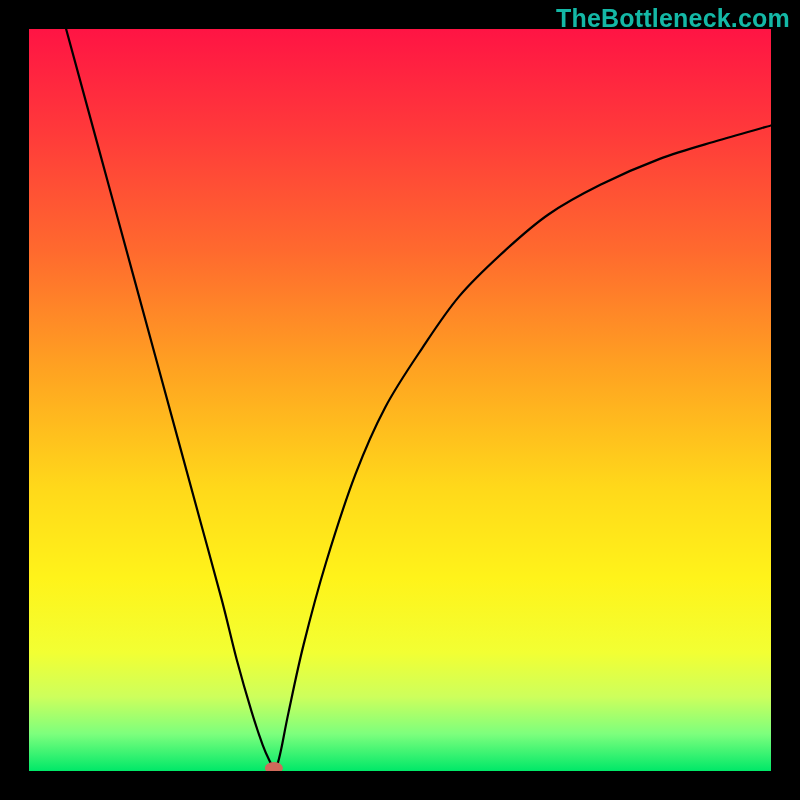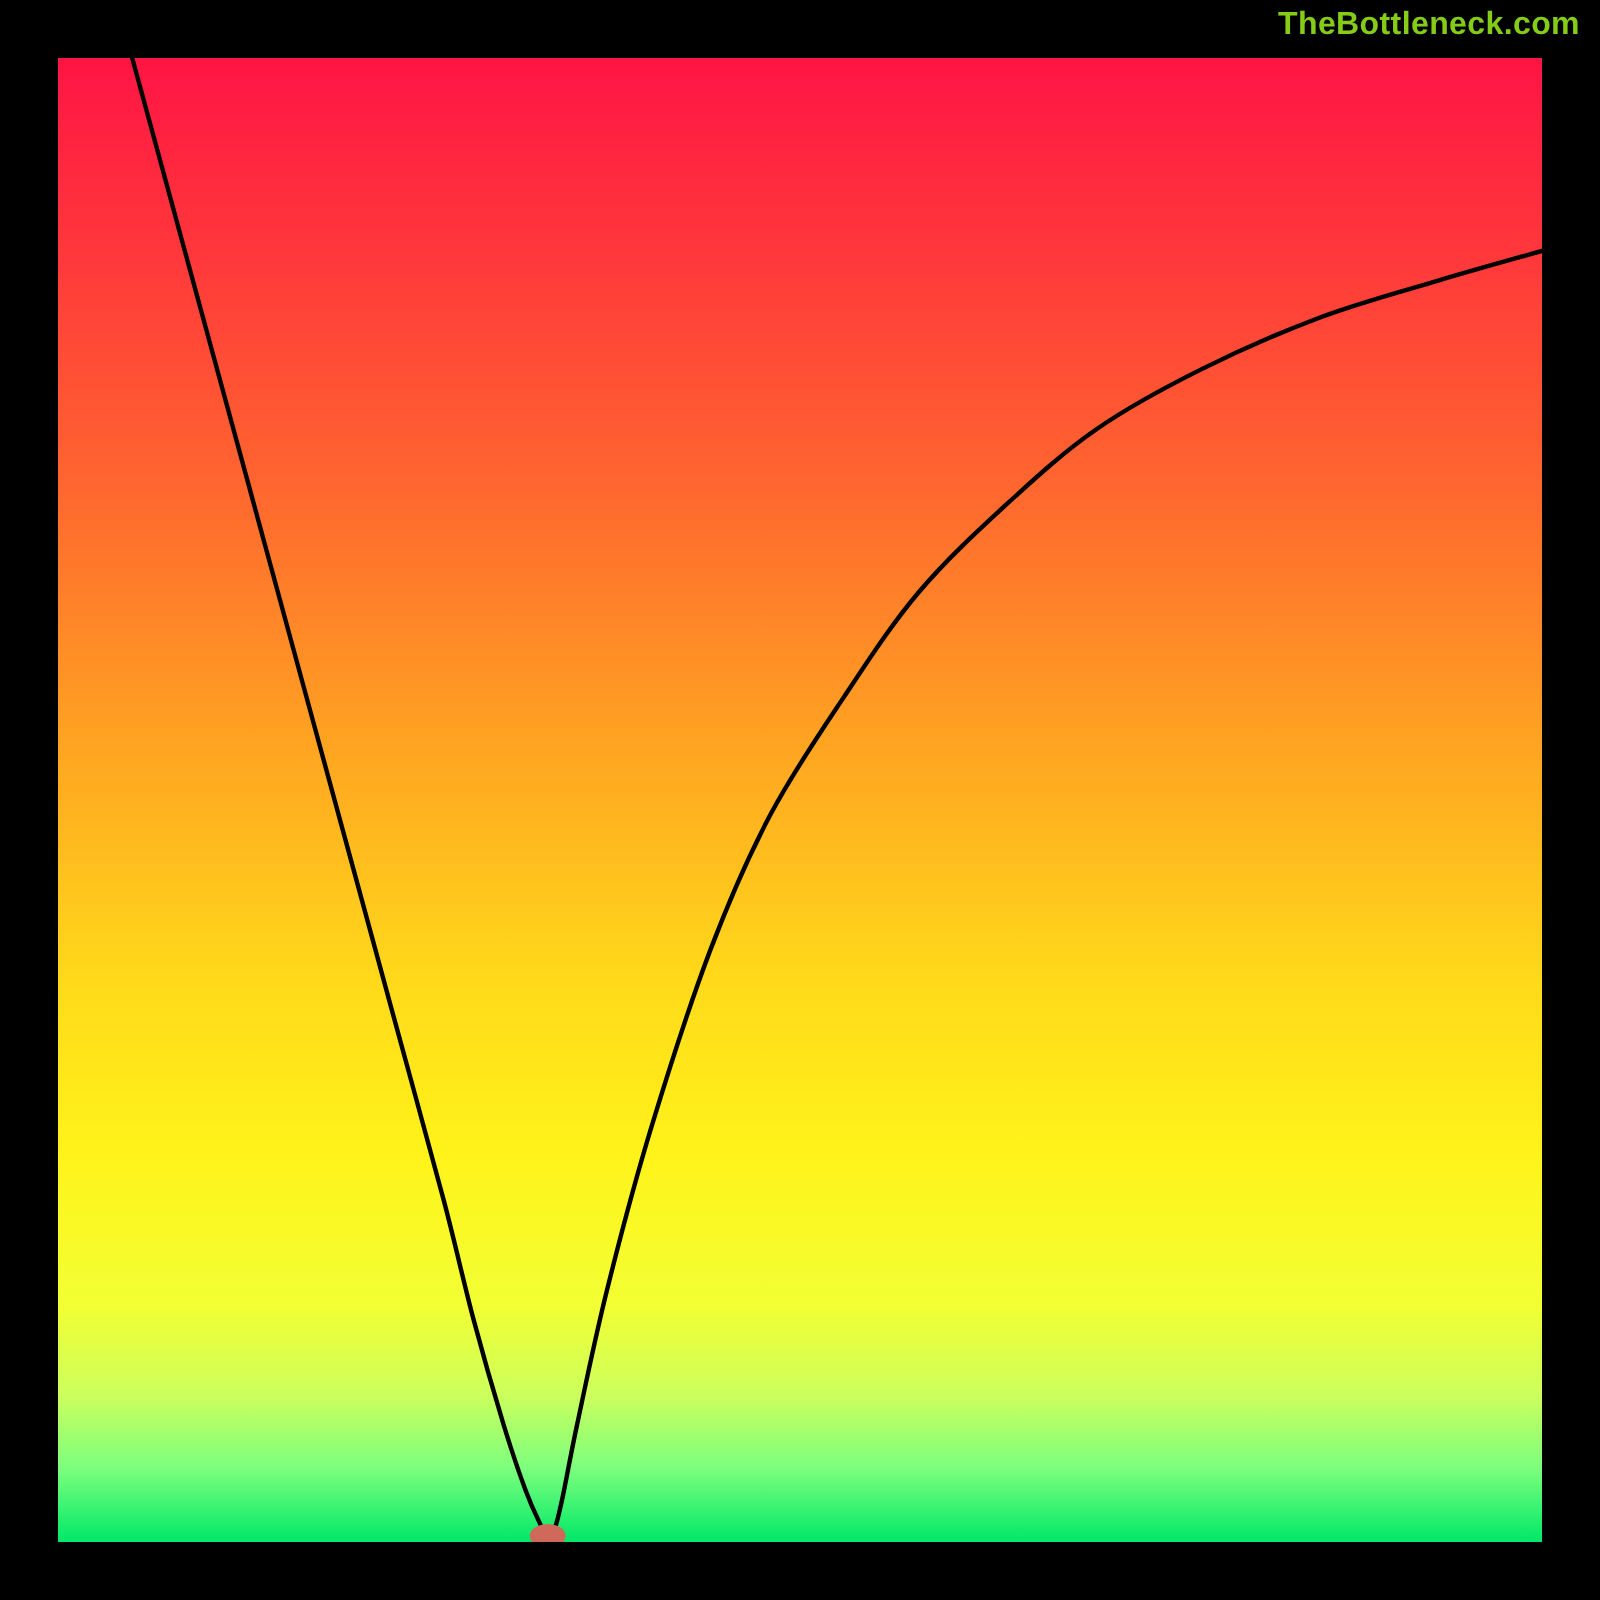--- a/index.html
+++ b/index.html
@@ -21,22 +21,22 @@
     position: absolute;
     left: 29px;
     top: 29px;
     width: 742px;
     height: 742px;
   }
   .watermark {
     position: absolute;
     top: 4px;
     right: 10px;
-    color: #84cc16;
-    font-size: 16px;
+    color: #14b8a6;
+    font-size: 25px;
     font-weight: 600;
     letter-spacing: 0.2px;
   }
   svg { display: block; }
 </style>
 </head>
 <body>
 
 <div class="frame">
   <div class="watermark">TheBottleneck.com</div>

